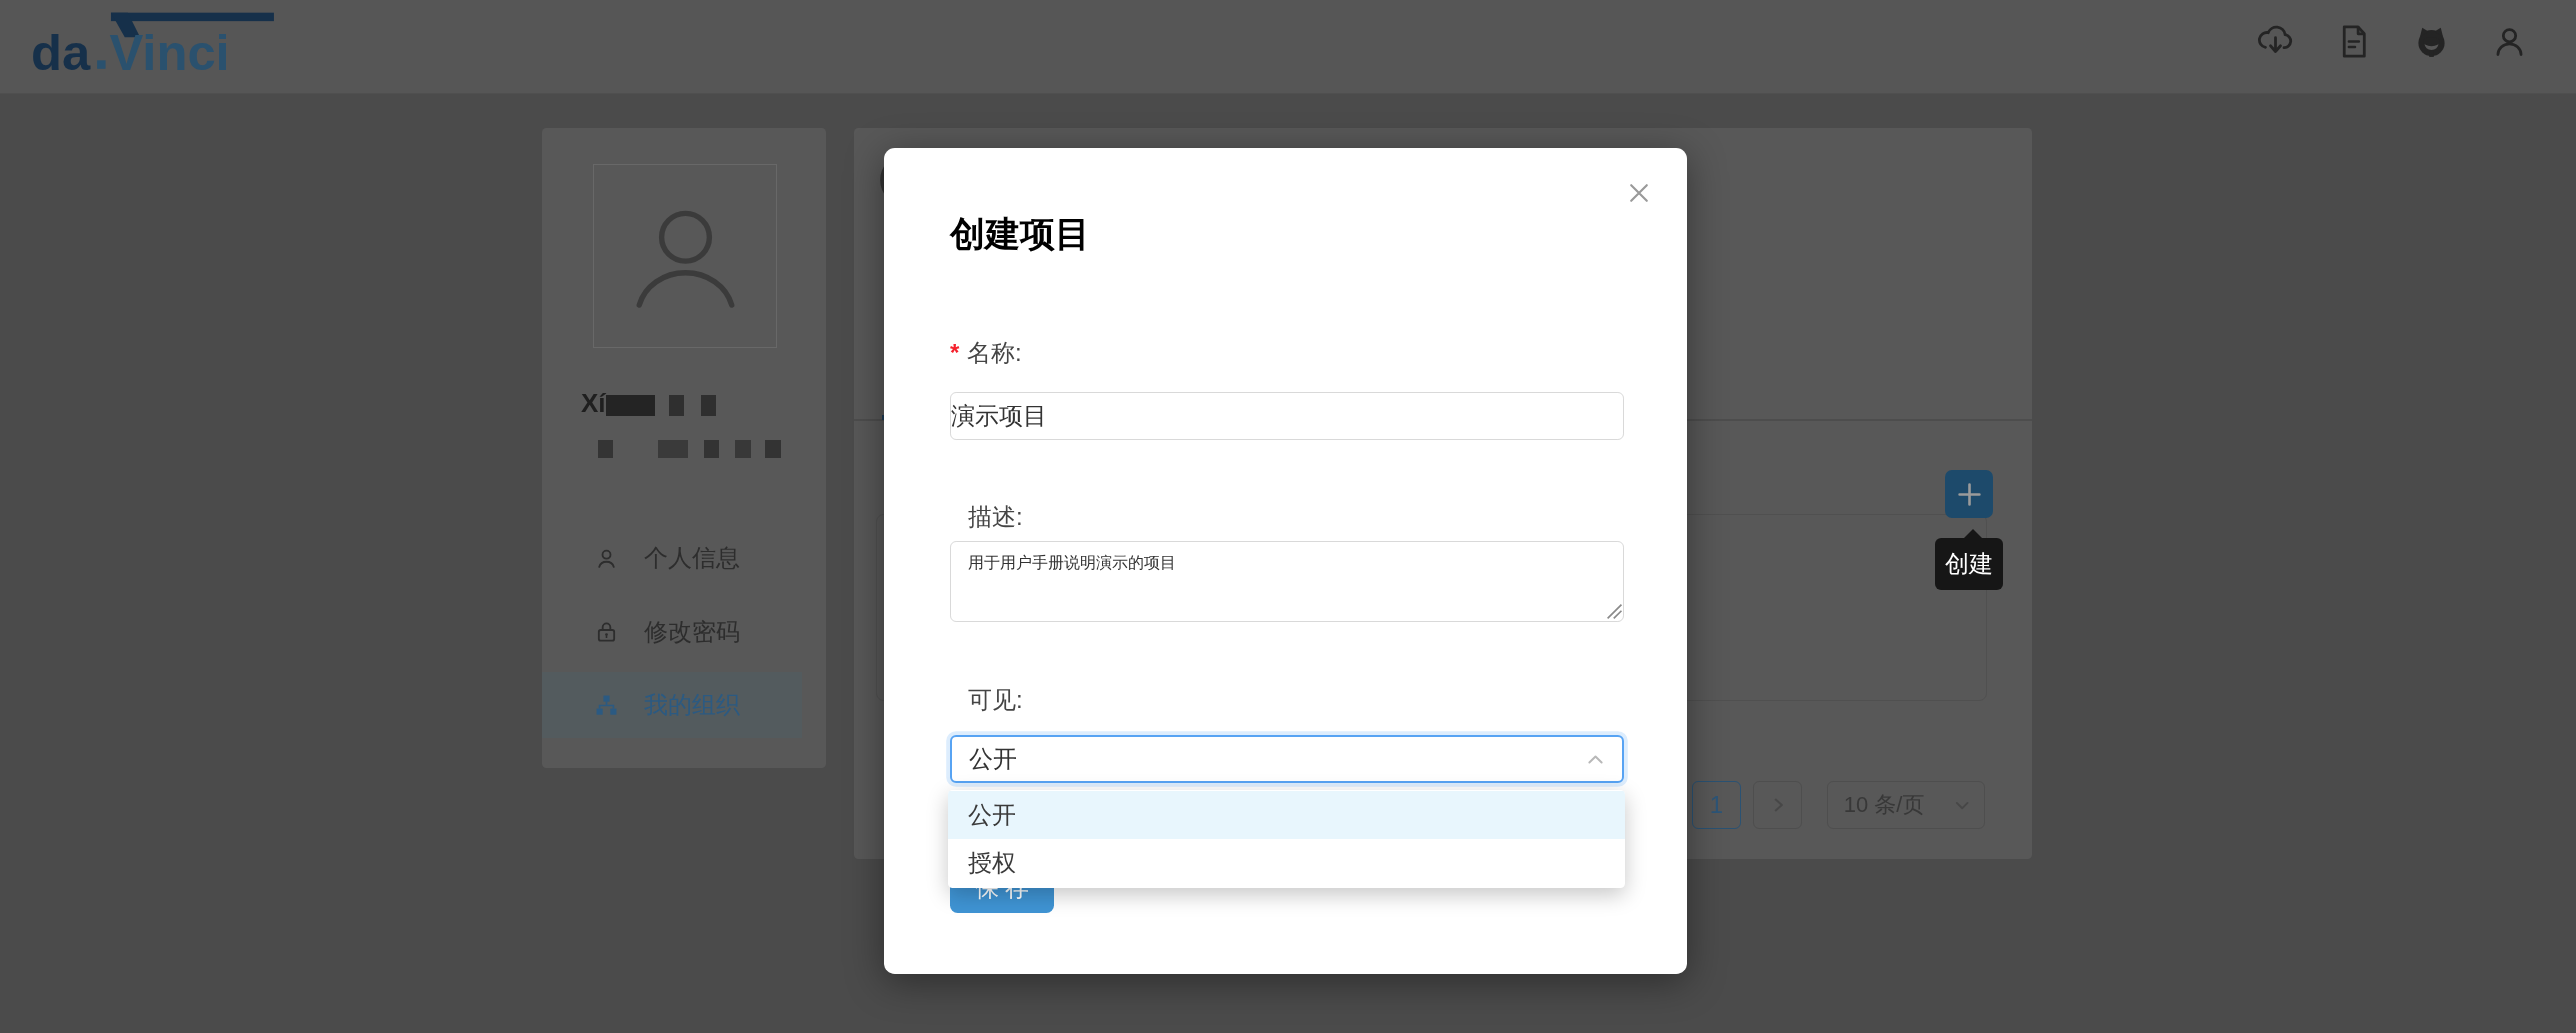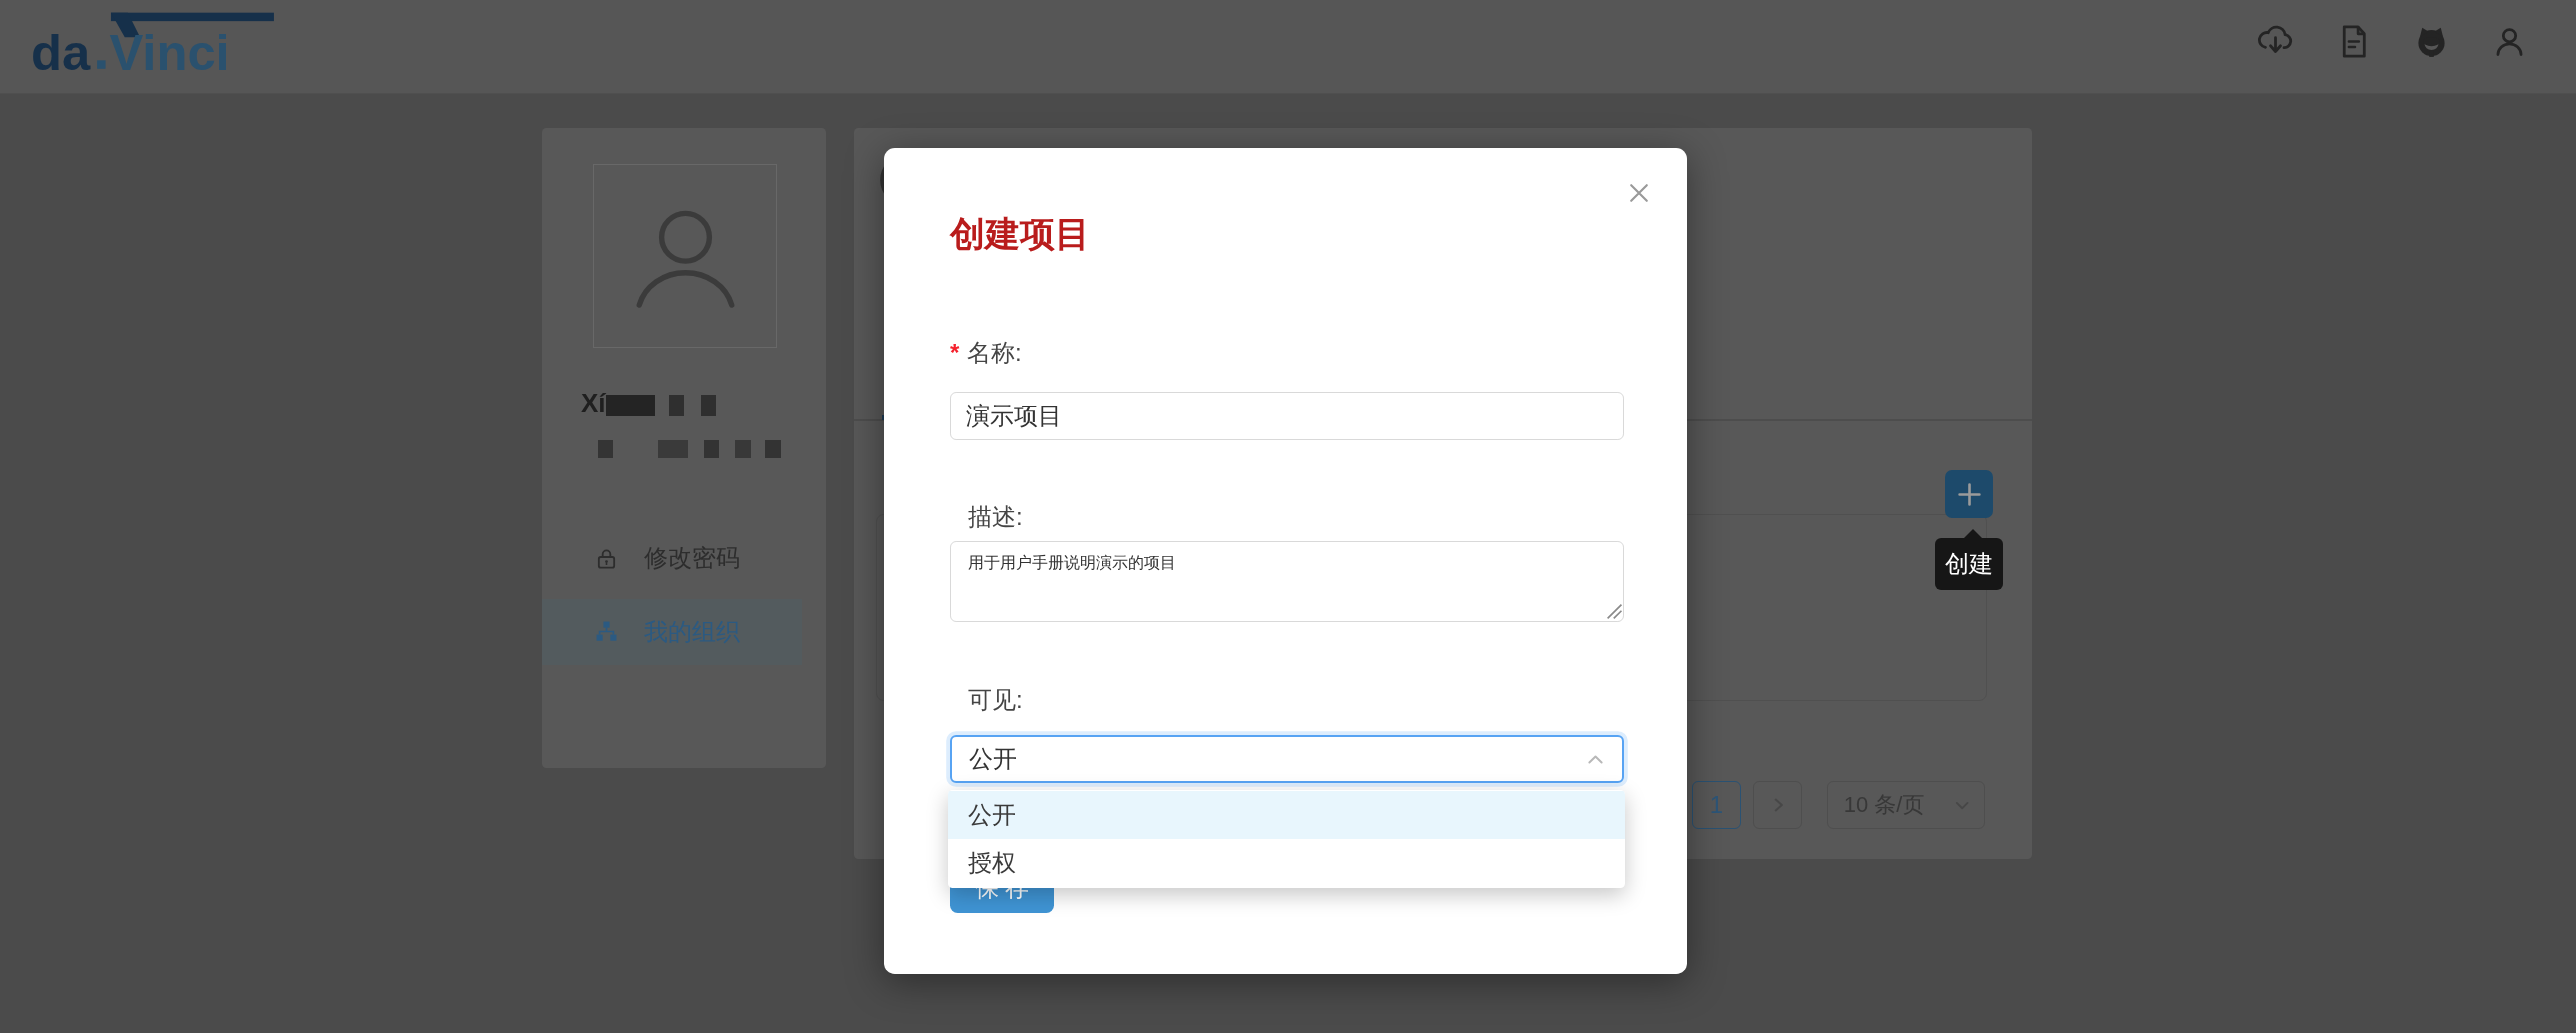--- a/index.html
+++ b/index.html
@@ -74,28 +74,28 @@
     border-left:10px solid transparent; border-right:10px solid transparent;
     border-bottom:10.8px solid #161616;
   }
   
   .modal {
     position:absolute; left:884px; top:148px; width:803px; height:826px;
     background:#ffffff; border-radius:10.8px; z-index:20;
     box-shadow:0 7.7px 38px rgba(0,0,0,0.4);
   }
   .modal-close { position:absolute; right:34px; top:31px; width:28px; height:28px; cursor:pointer; }
-  .modal-title { position:absolute; left:66px; top:63px; font-size:35px; font-weight:bold; color:#b91c1c; }
+  .modal-title { position:absolute; left:66px; top:63px; font-size:35px; font-weight:bold; color:#000000; }
   .modal-sub { position:absolute; left:66px; top:123px; font-size:24px; color:#9b9b9b; }
   .field-label { position:absolute; font-size:24px; color:#454545; }
   .req-mark { color:#f5222d; font-weight:bold; margin-right:7.7px; }
   .text-input {
     position:absolute; left:66px; width:674px; height:48px;
     border:1.5px solid #d9d9d9; border-radius:6.1px; font-size:24px; color:#333;
-    padding:0 15px; outline:none; background:#fff;
+    padding:0 0; outline:none; background:#fff;
     font-family:"Liberation Sans", sans-serif;
   }
   .textarea {
     position:absolute; left:66px; top:393px; width:674px; height:81px;
     border:1.5px solid #d9d9d9; border-radius:6.1px; font-size:16px; color:#333;
     padding:10.8px 17px; outline:none; resize:none; overflow:hidden;
     font-family:"Liberation Sans", sans-serif; background:#fff;
   }
   .grip { position:absolute; left:719px; top:452px; width:20px; height:20px; pointer-events:none; }
   .select-box {
@@ -174,20 +174,27 @@
   <div class="row2">
     <span class="redact2" style="width:15.4px;background:#343434;"></span>
     <span class="redact2" style="width:30px;background:#3a3a3a;margin-left:45px;"></span>
     <span class="redact2" style="width:15.4px;background:#333333;margin-left:15.4px;"></span>
     <span class="redact2" style="width:15.4px;background:#383838;margin-left:16px;"></span>
     <span class="redact2" style="width:15.4px;background:#333333;margin-left:14.6px;"></span>
   </div>
   <div class="menu">
     <div class="menu-item">
       <svg class="micon" viewBox="0 0 30 30">
+        <circle cx="15" cy="10" r="5.2" fill="none" stroke="#2d2d2d" stroke-width="2.4"></circle>
+        <path d="M5.5 26a9.8 9 0 0 1 19 0" fill="none" stroke="#2d2d2d" stroke-width="2.4" stroke-linecap="round"></path>
+      </svg>
+      <span>个人信息</span>
+    </div>
+    <div class="menu-item">
+      <svg class="micon" viewBox="0 0 30 30">
         <rect x="5" y="13" width="20" height="14" rx="2.5" fill="none" stroke="#2d2d2d" stroke-width="2.4"></rect>
         <path d="M10 13v-3.5a5 5 0 0 1 10 0V13" fill="none" stroke="#2d2d2d" stroke-width="2.4"></path>
         <circle cx="15" cy="19" r="1.8" fill="#2d2d2d"></circle>
         <path d="M15 20.5v3" stroke="#2d2d2d" stroke-width="2"></path>
       </svg>
       <span>修改密码</span>
     </div>
     <div class="menu-item selected">
       <svg class="micon" viewBox="0 0 30 30">
         <rect x="11" y="2" width="8" height="8" fill="#2b5a82"></rect>

